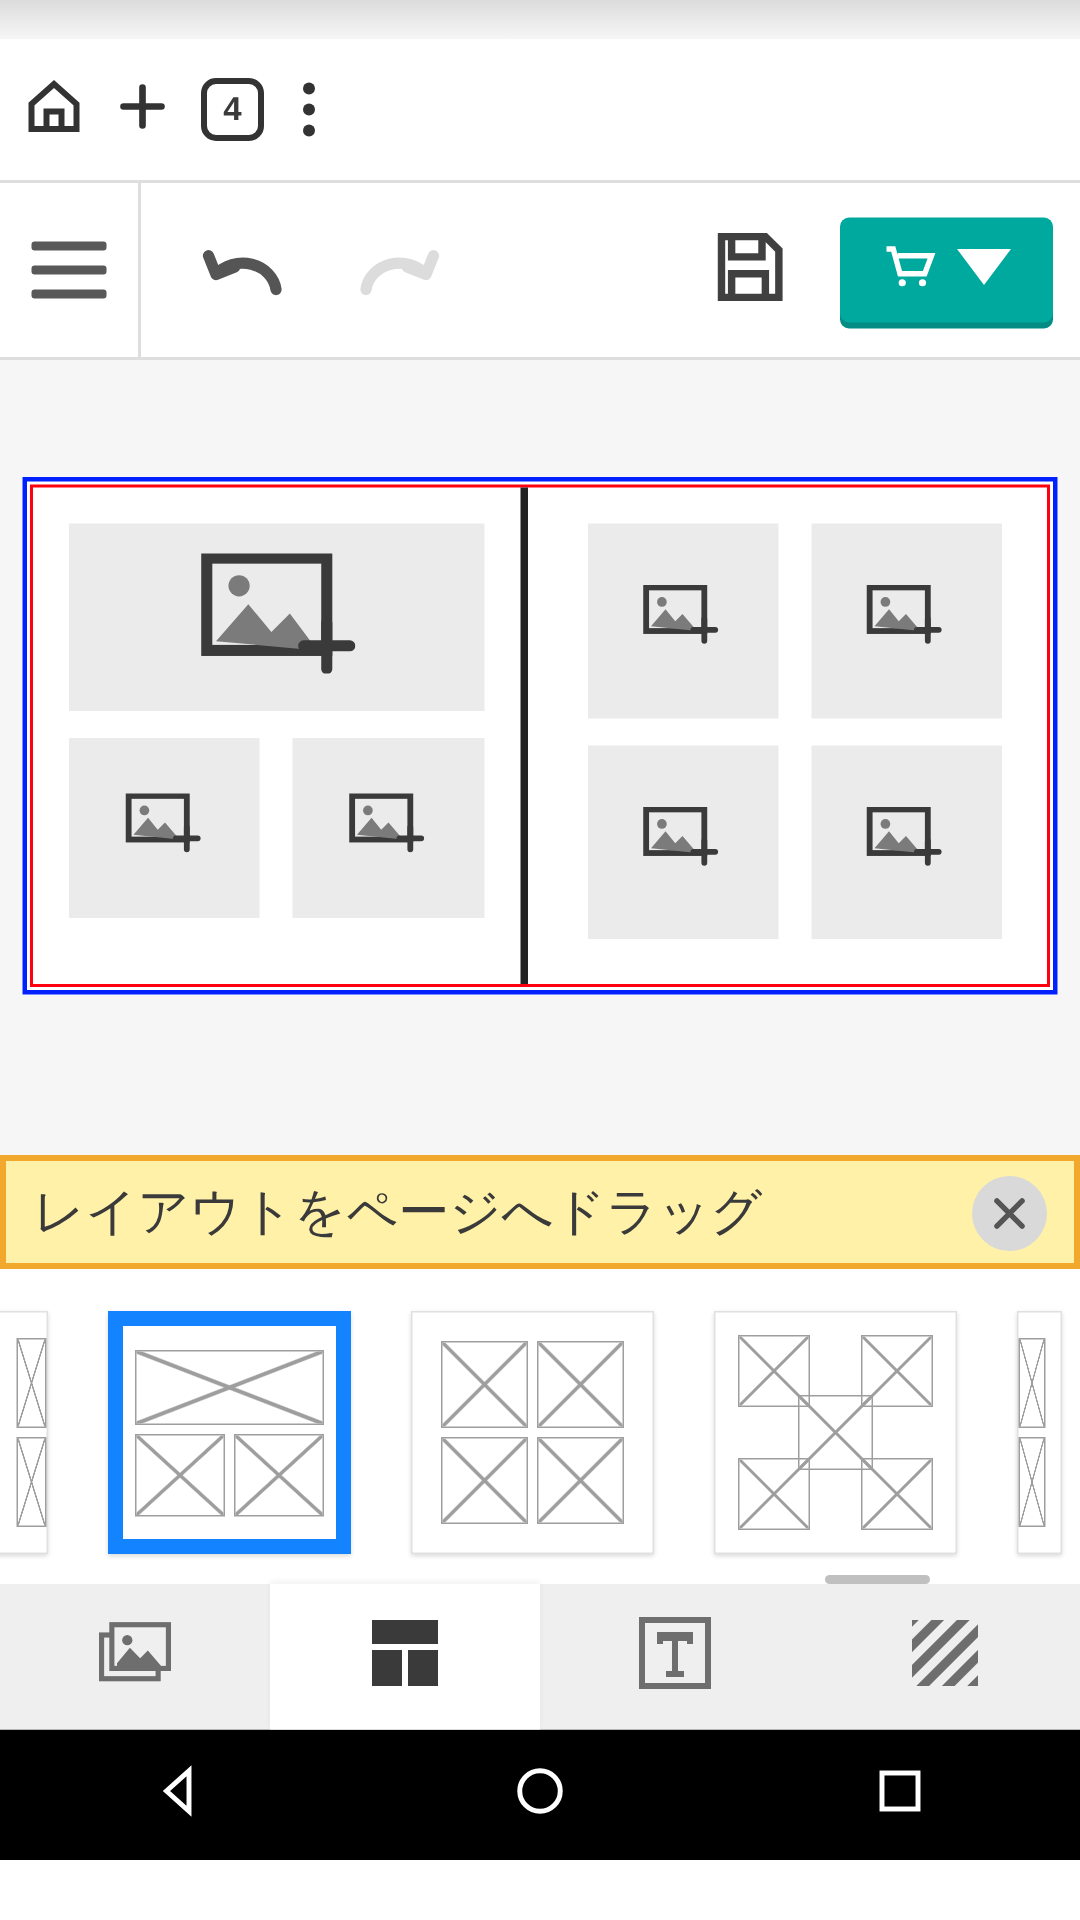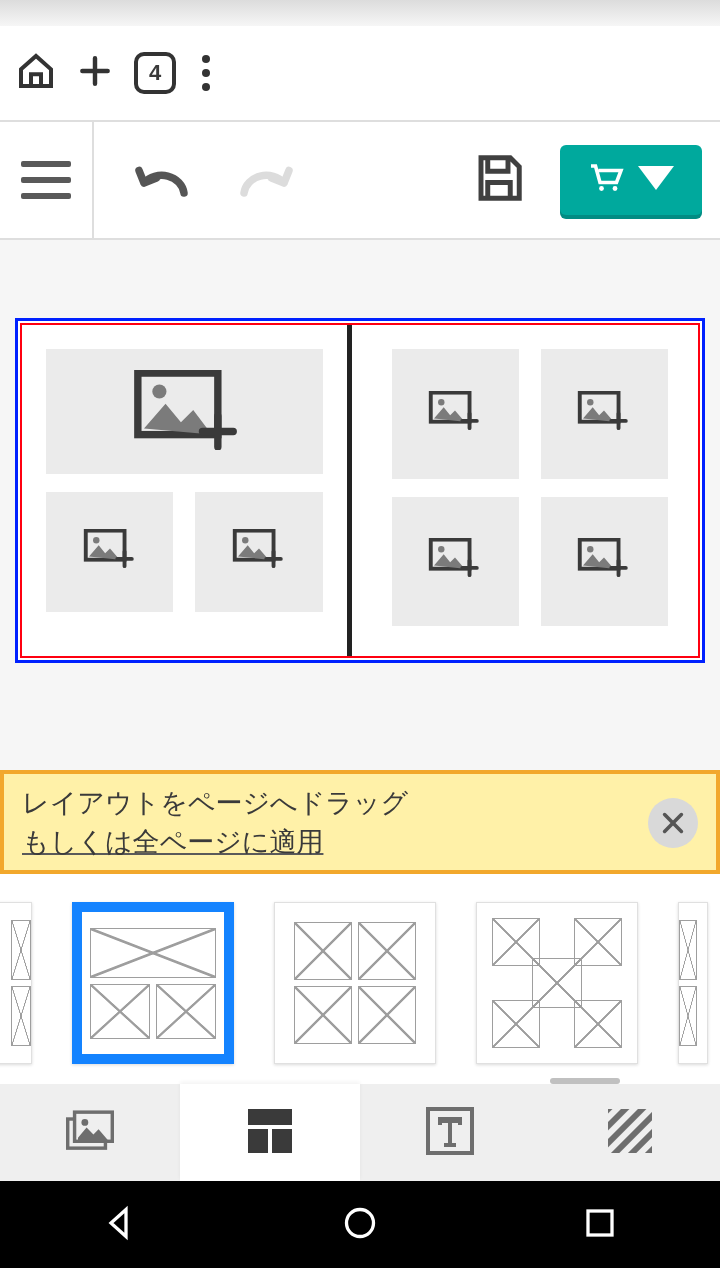--- a/index.html
+++ b/index.html
@@ -43,21 +43,21 @@
     .page.right{ grid-template-rows:1fr 1fr; grid-template-columns:1fr 1fr; padding-left:40px; padding-right:30px;}
     .slot{ background:#ebebeb; display:flex; align-items:center; justify-content:center; position:relative; }
     .imgph{ position:relative; }
     .imgph svg{fill:#7b7b7b;}
     .imgph.big svg{width:106px;height:80px;}
     .imgph.small svg{width:54px;height:42px;}
 
     
     .hint-wrap{ padding:0; }
     .hint{ background:#fff1a8; border:4px solid #f2a82c; padding:10px 18px 8px; display:flex; align-items:center; }
-    .hint-text{ font-size:27px; line-height:1.45; font-family:"Hiragino Kaku Gothic ProN","Yu Gothic",sans-serif; }
+    .hint-text{ font-size:34px; line-height:1.45; font-family:"Hiragino Kaku Gothic ProN","Yu Gothic",sans-serif; }
     .hint-text .line2{ text-decoration:underline; text-decoration-color:#5a5a5a; }
     .hint-close{ margin-left:auto; width:50px;height:50px;border-radius:50%; background:#d9d9d9; display:flex;align-items:center;justify-content:center; }
     .hint-close svg{width:24px;height:24px;}
 
     
     .templates{ height:210px; display:flex; align-items:center; gap:40px; padding:8px 0 0 0; overflow:hidden; }
     .templates .scroller{display:flex;gap:40px; padding-left:0;}
     .tcard{ width:162px;height:162px;background:#fff;border:1px solid #e0e0e0; box-shadow:0 1px 3px rgba(0,0,0,.15); display:flex;align-items:center;justify-content:center; flex-shrink:0;}
     .tcard.selected{ border:10px solid #1483ff; }
     .tcard.partial-left{ width:42px; margin-left:-10px; justify-content:flex-end;}
@@ -202,21 +202,20 @@
           </div>
     </div>
    </div>
   </div>
 </div>
 
 <div class="hint-wrap">
   <div class="hint">
     <div class="hint-text">
       <span class="line1">レイアウトをページへドラッグ</span><br>
-      <span class="line2">もしくは全ページに適用</span>
     </div>
     <div class="hint-close">
       <svg viewBox="0 0 20 20">
           <path stroke="#555" stroke-width="3" stroke-linecap="round" d="M3 3 17 17M17 3 3 17"></path>
         </svg>
     </div>
   </div>
 </div>
 
 <div class="templates">

